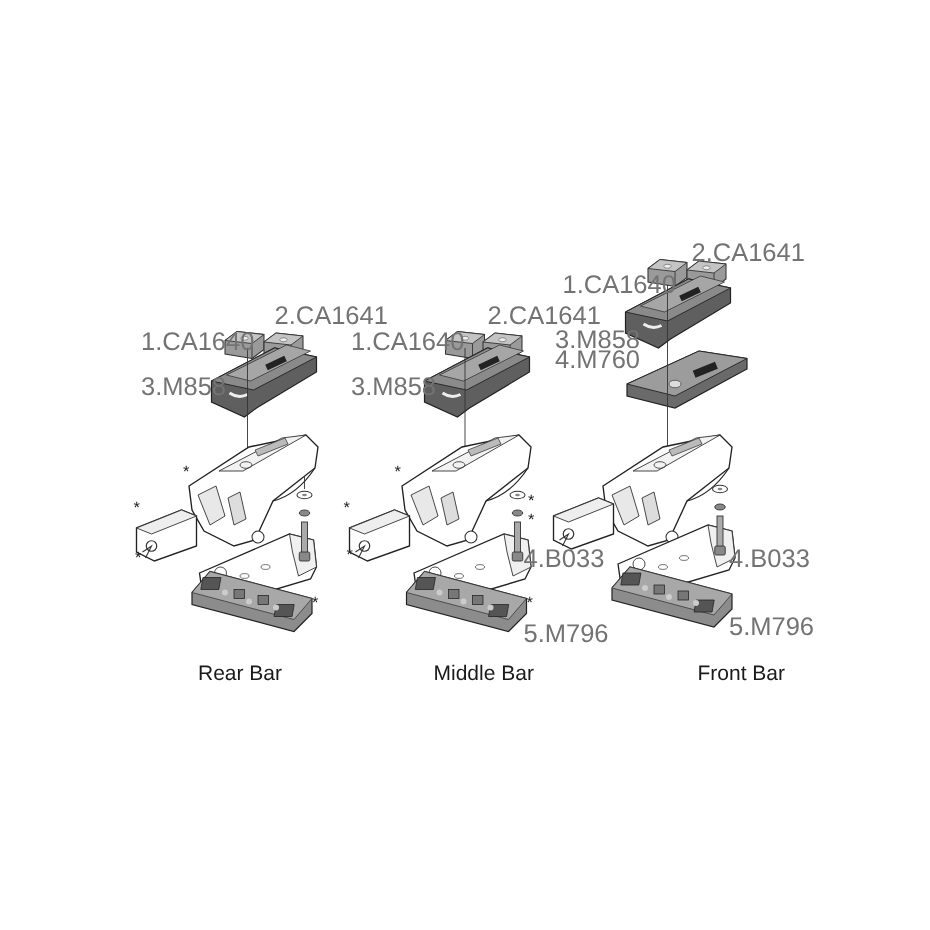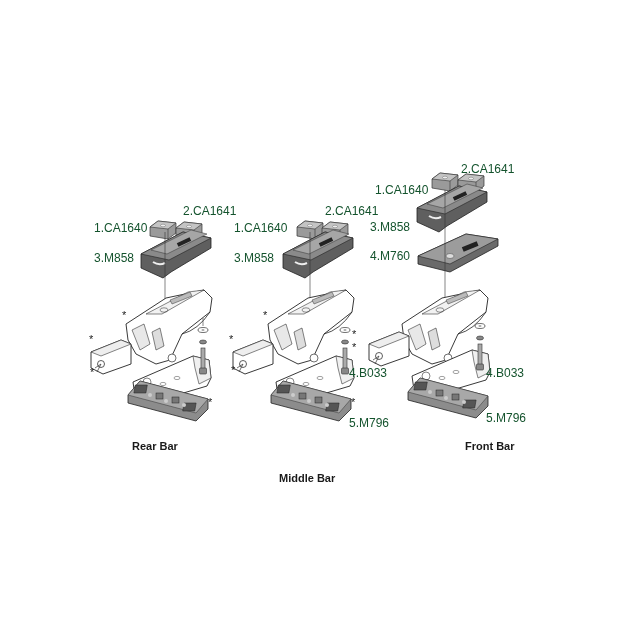--- a/index.html
+++ b/index.html
@@ -1,20 +1,20 @@
 <!DOCTYPE html>
 <html><head>
 <meta charset="utf-8">
 <style>
   html, body { margin: 0; padding: 0; background: #ffffff; }
   body { width: 620px; height: 620px; position: relative; overflow: hidden;
          font-family: "Liberation Sans", sans-serif; color: #1a1a1a; }
   .canvas { position: absolute; left: 0; top: 0; width: 620px; height: 620px; }
-  .lbl { position: absolute; font-size: 12px; line-height: 14px; white-space: nowrap; color: #14532d; }
-  .title { position: absolute; font-size: 11px; font-weight: bold; white-space: nowrap; color: #1a1a1a; top: 440px; }
+  .lbl { position: absolute; font-size: 17px; line-height: 14px; white-space: nowrap; color: #737373; }
+  .title { position: absolute; font-size: 14px; font-weight: normal; white-space: nowrap; color: #1a1a1a; top: 440px; }
   .star { position: absolute; font-size: 11px; line-height: 11px; color: #222; }
   svg { position: absolute; left: 0; top: 0; }
 </style>
 </head>
 <body>
 
 <div class="canvas">
 
   <svg width="620" height="620" viewBox="0 0 620 620">
     <defs>
@@ -140,20 +140,20 @@
   <span class="star" style="left:263px;top:310px;">*</span>
   <span class="star" style="left:229px;top:334px;">*</span>
   <span class="star" style="left:231px;top:365px;">*</span>
   <span class="star" style="left:352px;top:329px;">*</span>
   <span class="star" style="left:352px;top:342px;">*</span>
   <span class="star" style="left:351px;top:397px;">*</span>
 
   <div class="lbl" style="left:461px;top:162px;">2.CA1641</div>
   <div class="lbl" style="left:375px;top:183px;">1.CA1640</div>
   <div class="lbl" style="left:370px;top:220px;">3.M858</div>
-  <div class="lbl" style="left:370px;top:249px;">4.M760</div>
+  <div class="lbl" style="left:370px;top:233px;">4.M760</div>
   <div class="lbl" style="left:486px;top:366px;">4.B033</div>
   <div class="lbl" style="left:486px;top:411px;">5.M796</div>
 
   <div class="title" style="left:132px;">Rear Bar</div>
-  <div class="title" style="left:279px;margin-top:32px;">Middle Bar</div>
+  <div class="title" style="left:289px;">Middle Bar</div>
   <div class="title" style="left:427px;margin-left:38px;">Front Bar</div>
 </div>
 
 </body></html>

